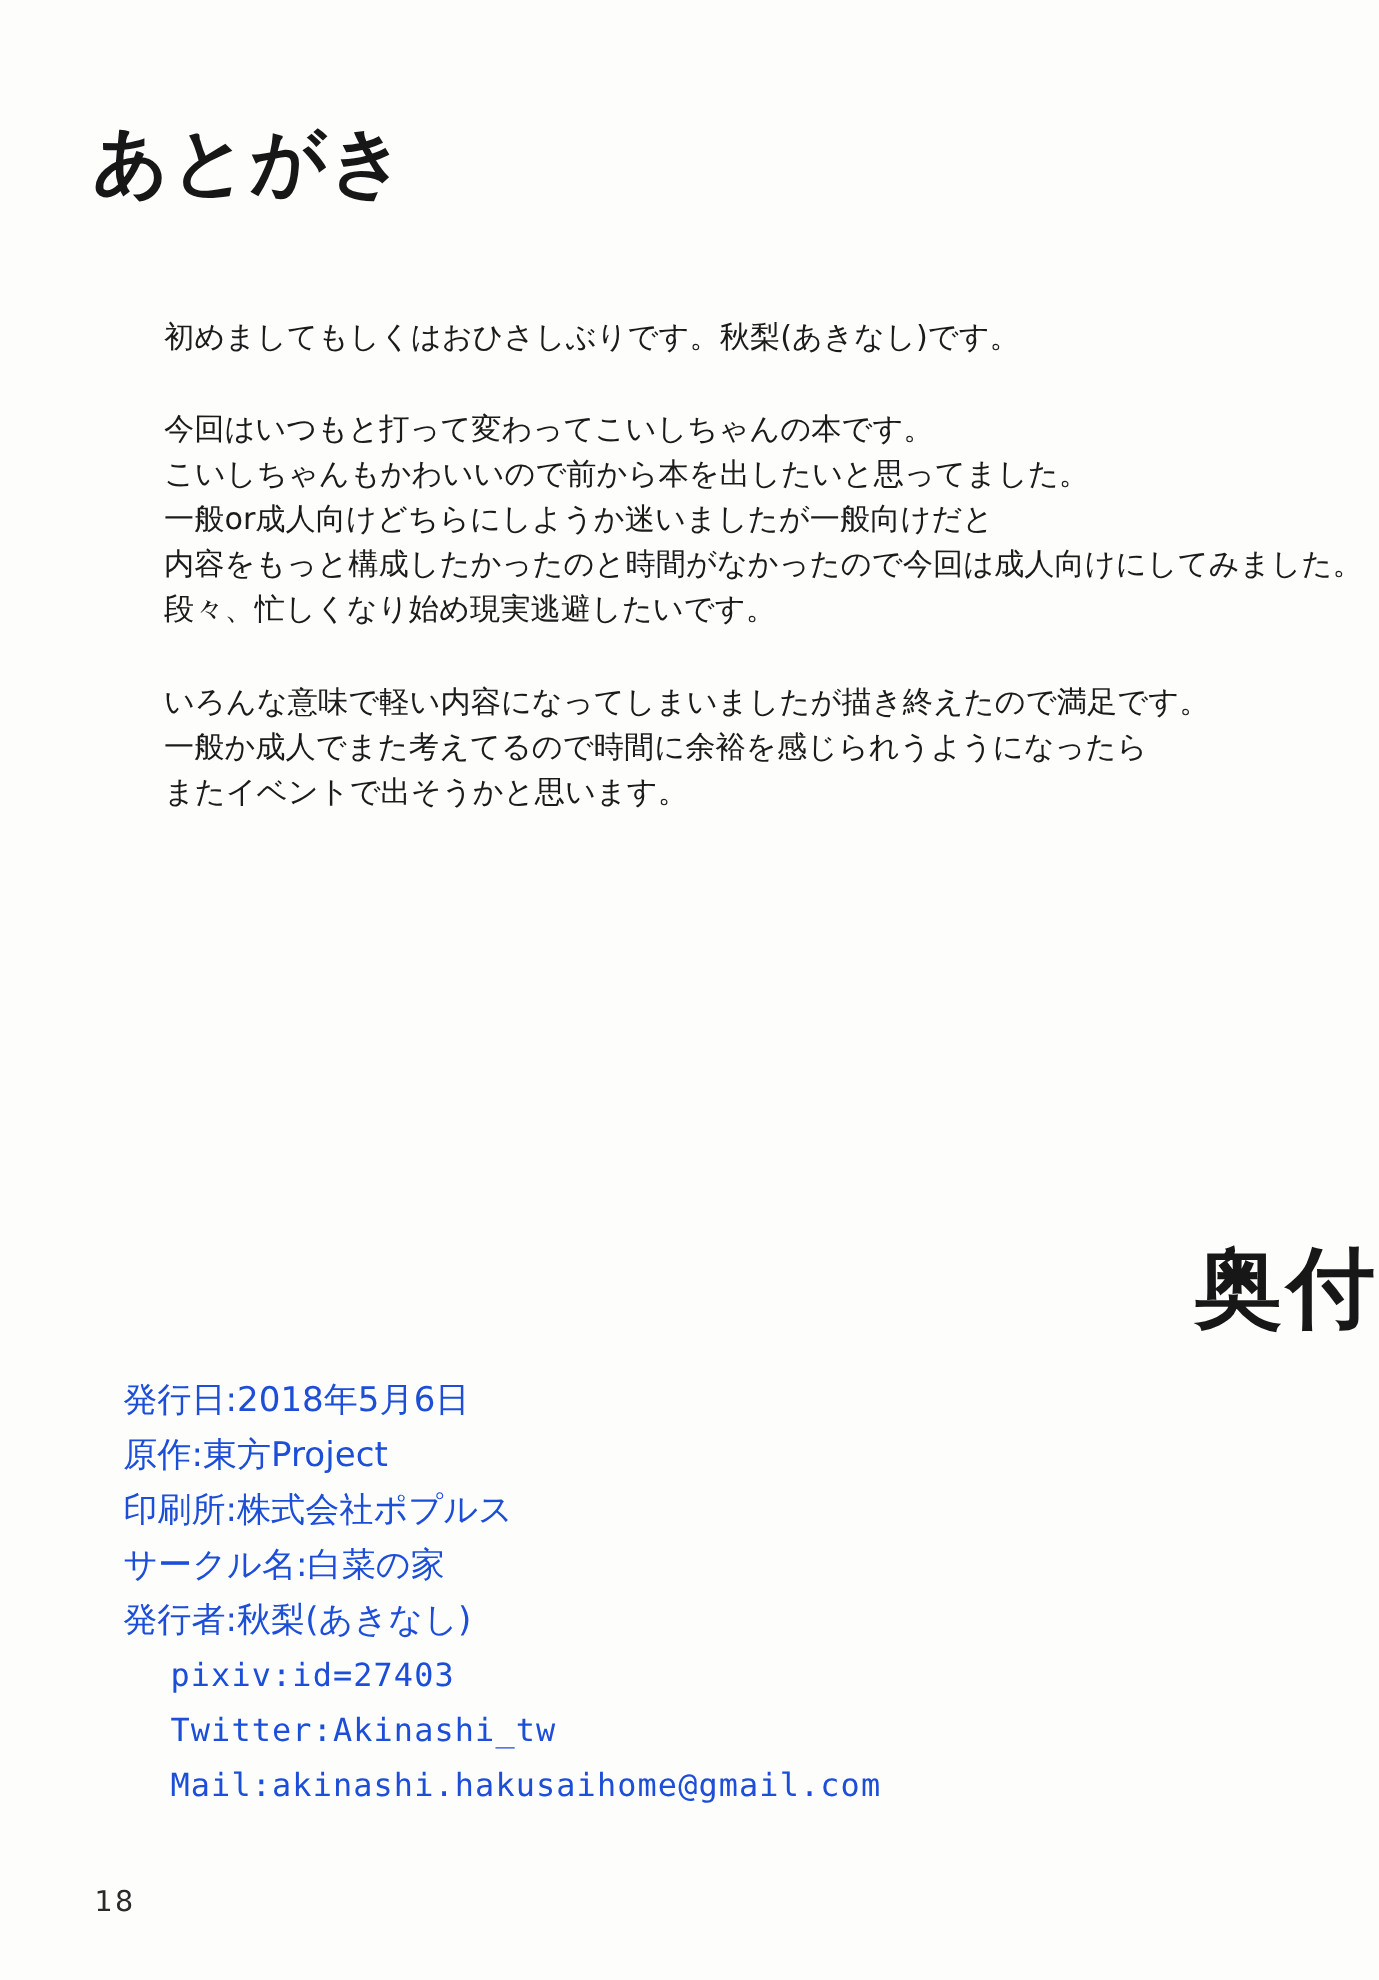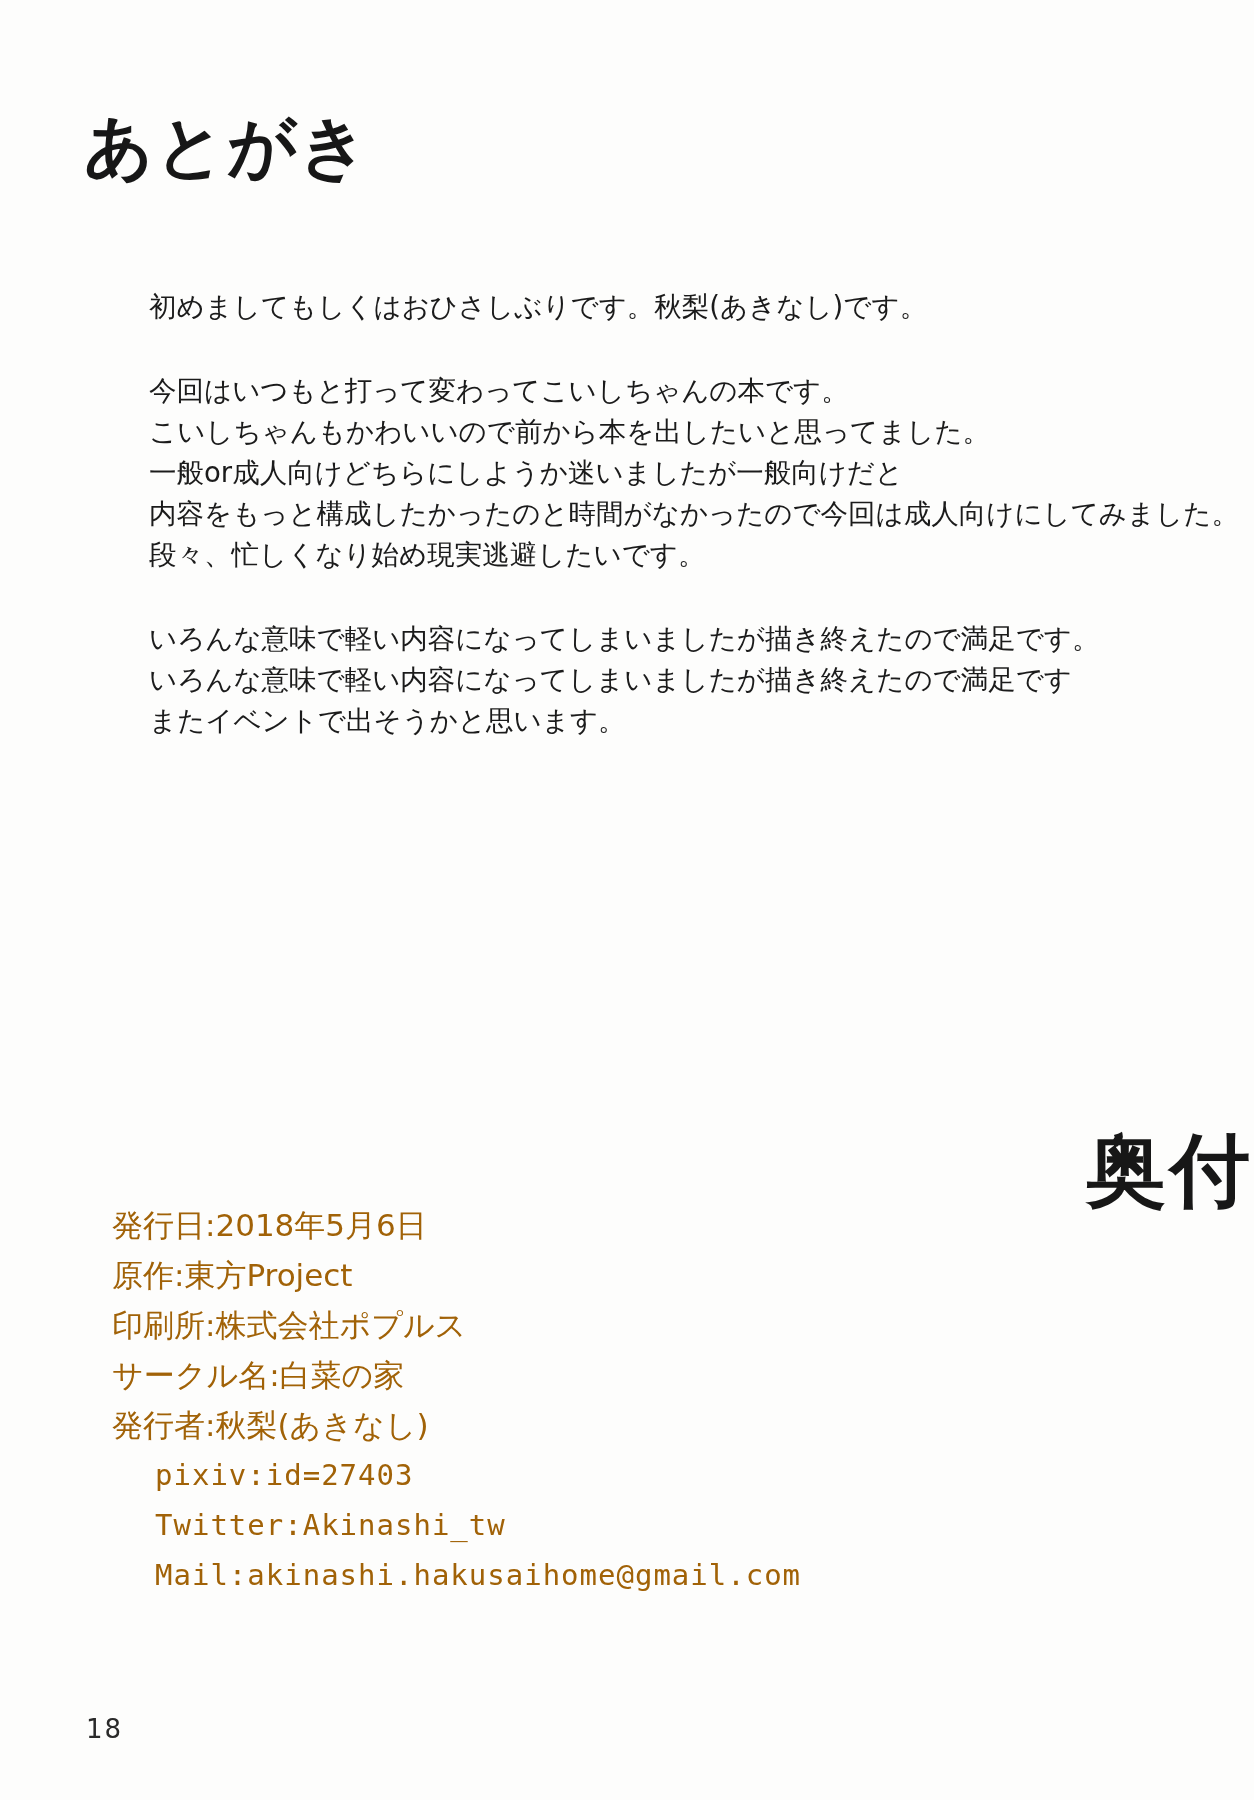--- a/index.html
+++ b/index.html
@@ -52,24 +52,24 @@
     margin: 0;
     text-align: right;
     font-size: 80px;
     font-weight: 600;
     letter-spacing: 4px;
     color: #171717;
   }
   .colophon-list {
     position: absolute;
     left: 112px;
-    top: 1200px;
+    top: 1248px;
     font-size: 31px;
     line-height: 50px;
-    color: #a16207;
+    color: #1d4ed8;
   }
   .colophon-list .line {
     white-space: nowrap;
   }
   .colophon-list .mono {
     font-family: "DejaVu Sans Mono", monospace;
     font-size: 29px;
     letter-spacing: 1px;
     margin-left: 43px;
   }
@@ -95,21 +95,21 @@
     </p>
     <p class="para">
       <span class="line">今回はいつもと打って変わってこいしちゃんの本です。</span><br>
       <span class="line">こいしちゃんもかわいいので前から本を出したいと思ってました。</span><br>
       <span class="line">一般or成人向けどちらにしようか迷いましたが一般向けだと</span><br>
       <span class="line">内容をもっと構成したかったのと時間がなかったので今回は成人向けにしてみました。</span><br>
       <span class="line">段々、忙しくなり始め現実逃避したいです。</span>
     </p>
     <p class="para">
       <span class="line">いろんな意味で軽い内容になってしまいましたが描き終えたので満足です。</span><br>
-      <span class="line">いろんな意味で軽い内容になってしまいましたが描き終えたので満足です</span><br>
+      <span class="line">一般か成人でまた考えてるので時間に余裕を感じられうようになったら</span><br>
       <span class="line">またイベントで出そうかと思います。</span>
     </p>
   </div>
 
   <h2 class="colophon-title">奥付</h2>
 
   <div class="colophon-list">
     <div class="line">発行日:2018年5月6日</div>
     <div class="line">原作:東方Project</div>
     <div class="line">印刷所:株式会社ポプルス</div>

